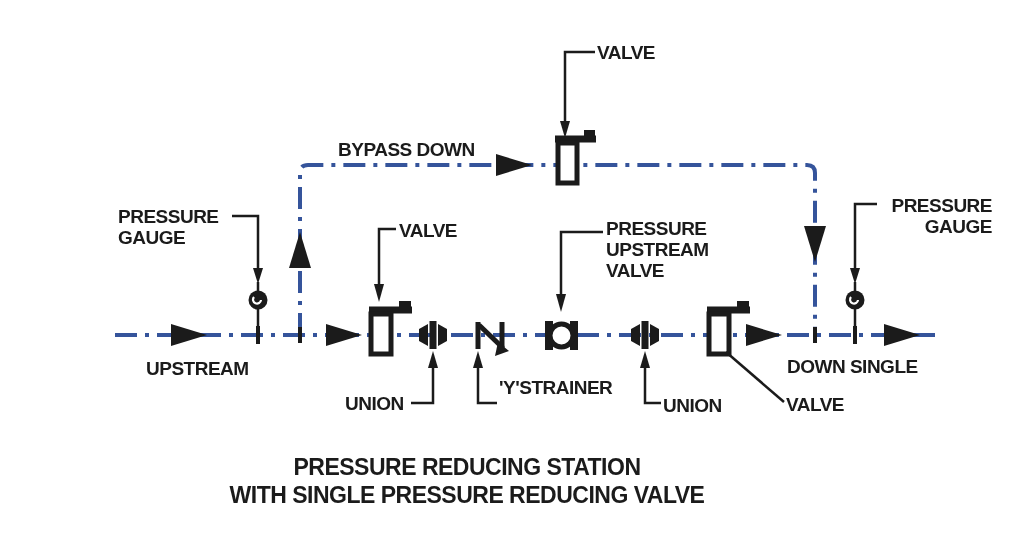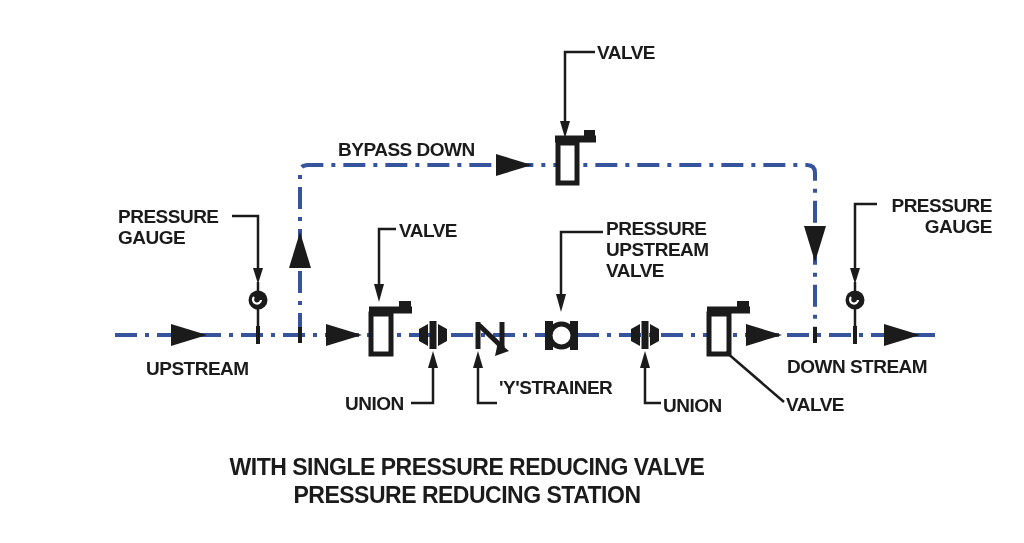--- a/index.html
+++ b/index.html
@@ -163,25 +163,25 @@
     <div>UPSTREAM</div>
     <div>VALVE</div>
   </div>
 
   <div class="lbl right-align" style="left:876px;top:195px;width:116px">
     <div>PRESSURE</div>
     <div>GAUGE</div>
   </div>
 
   <div class="lbl" style="left:146px;top:358px">UPSTREAM</div>
-  <div class="lbl" style="left:787px;top:356px">DOWN STREAM</div>
+  <div class="lbl" style="left:787px;top:356px">DOWN SINGLE</div>
 
   <div class="lbl" style="left:345px;top:393px">UNION</div>
   <div class="lbl" style="left:499px;top:377px">'Y'STRAINER</div>
   <div class="lbl" style="left:663px;top:395px">UNION</div>
   <div class="lbl" style="left:786px;top:394px">VALVE</div>
 
   <div class="title">
+    <div>PRESSURE REDUCING STATION</div>
     <div>WITH SINGLE PRESSURE REDUCING VALVE</div>
-    <div>PRESSURE REDUCING STATION</div>
   </div>
 
 </div>
 
 </body></html>

